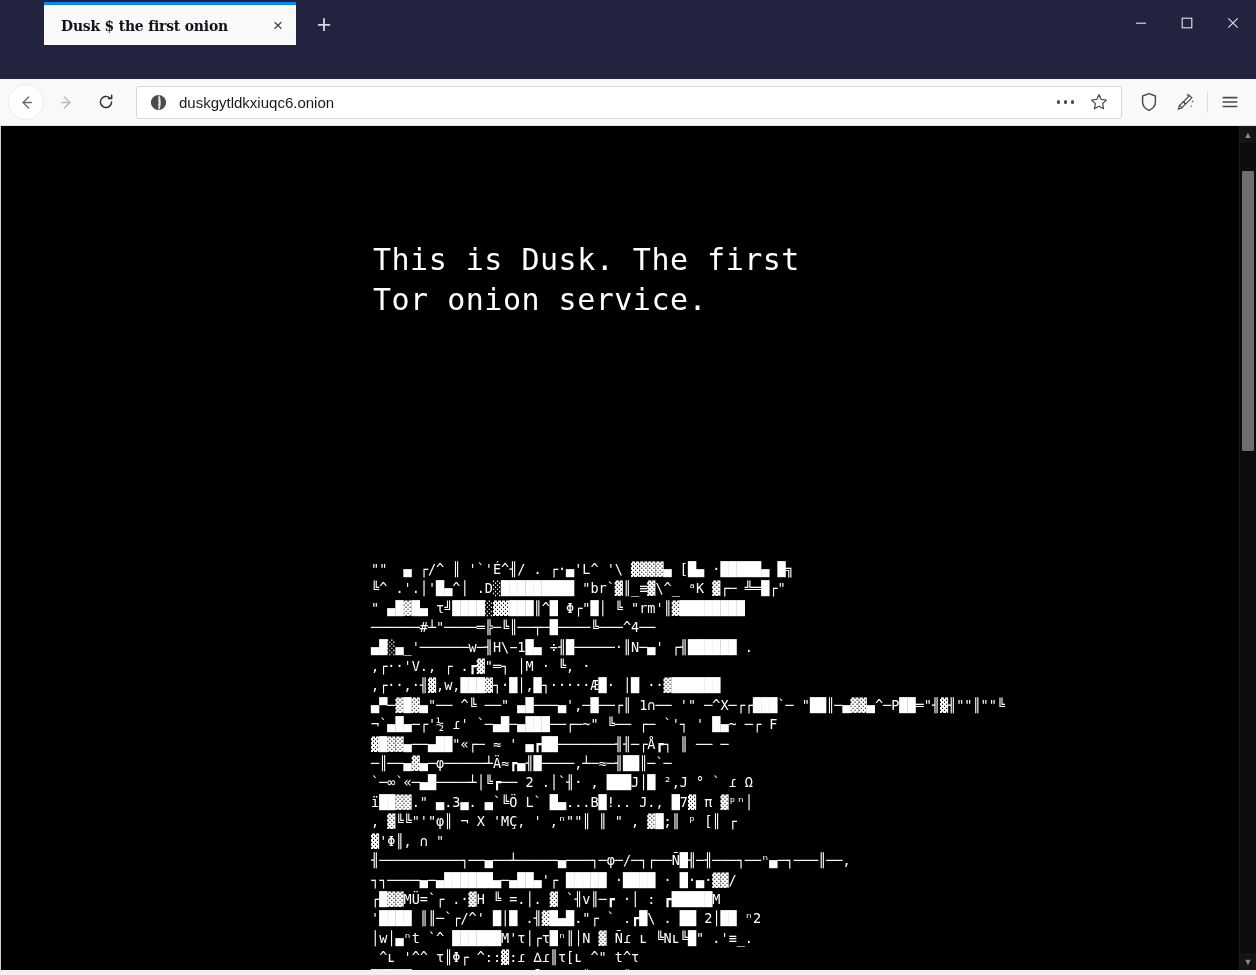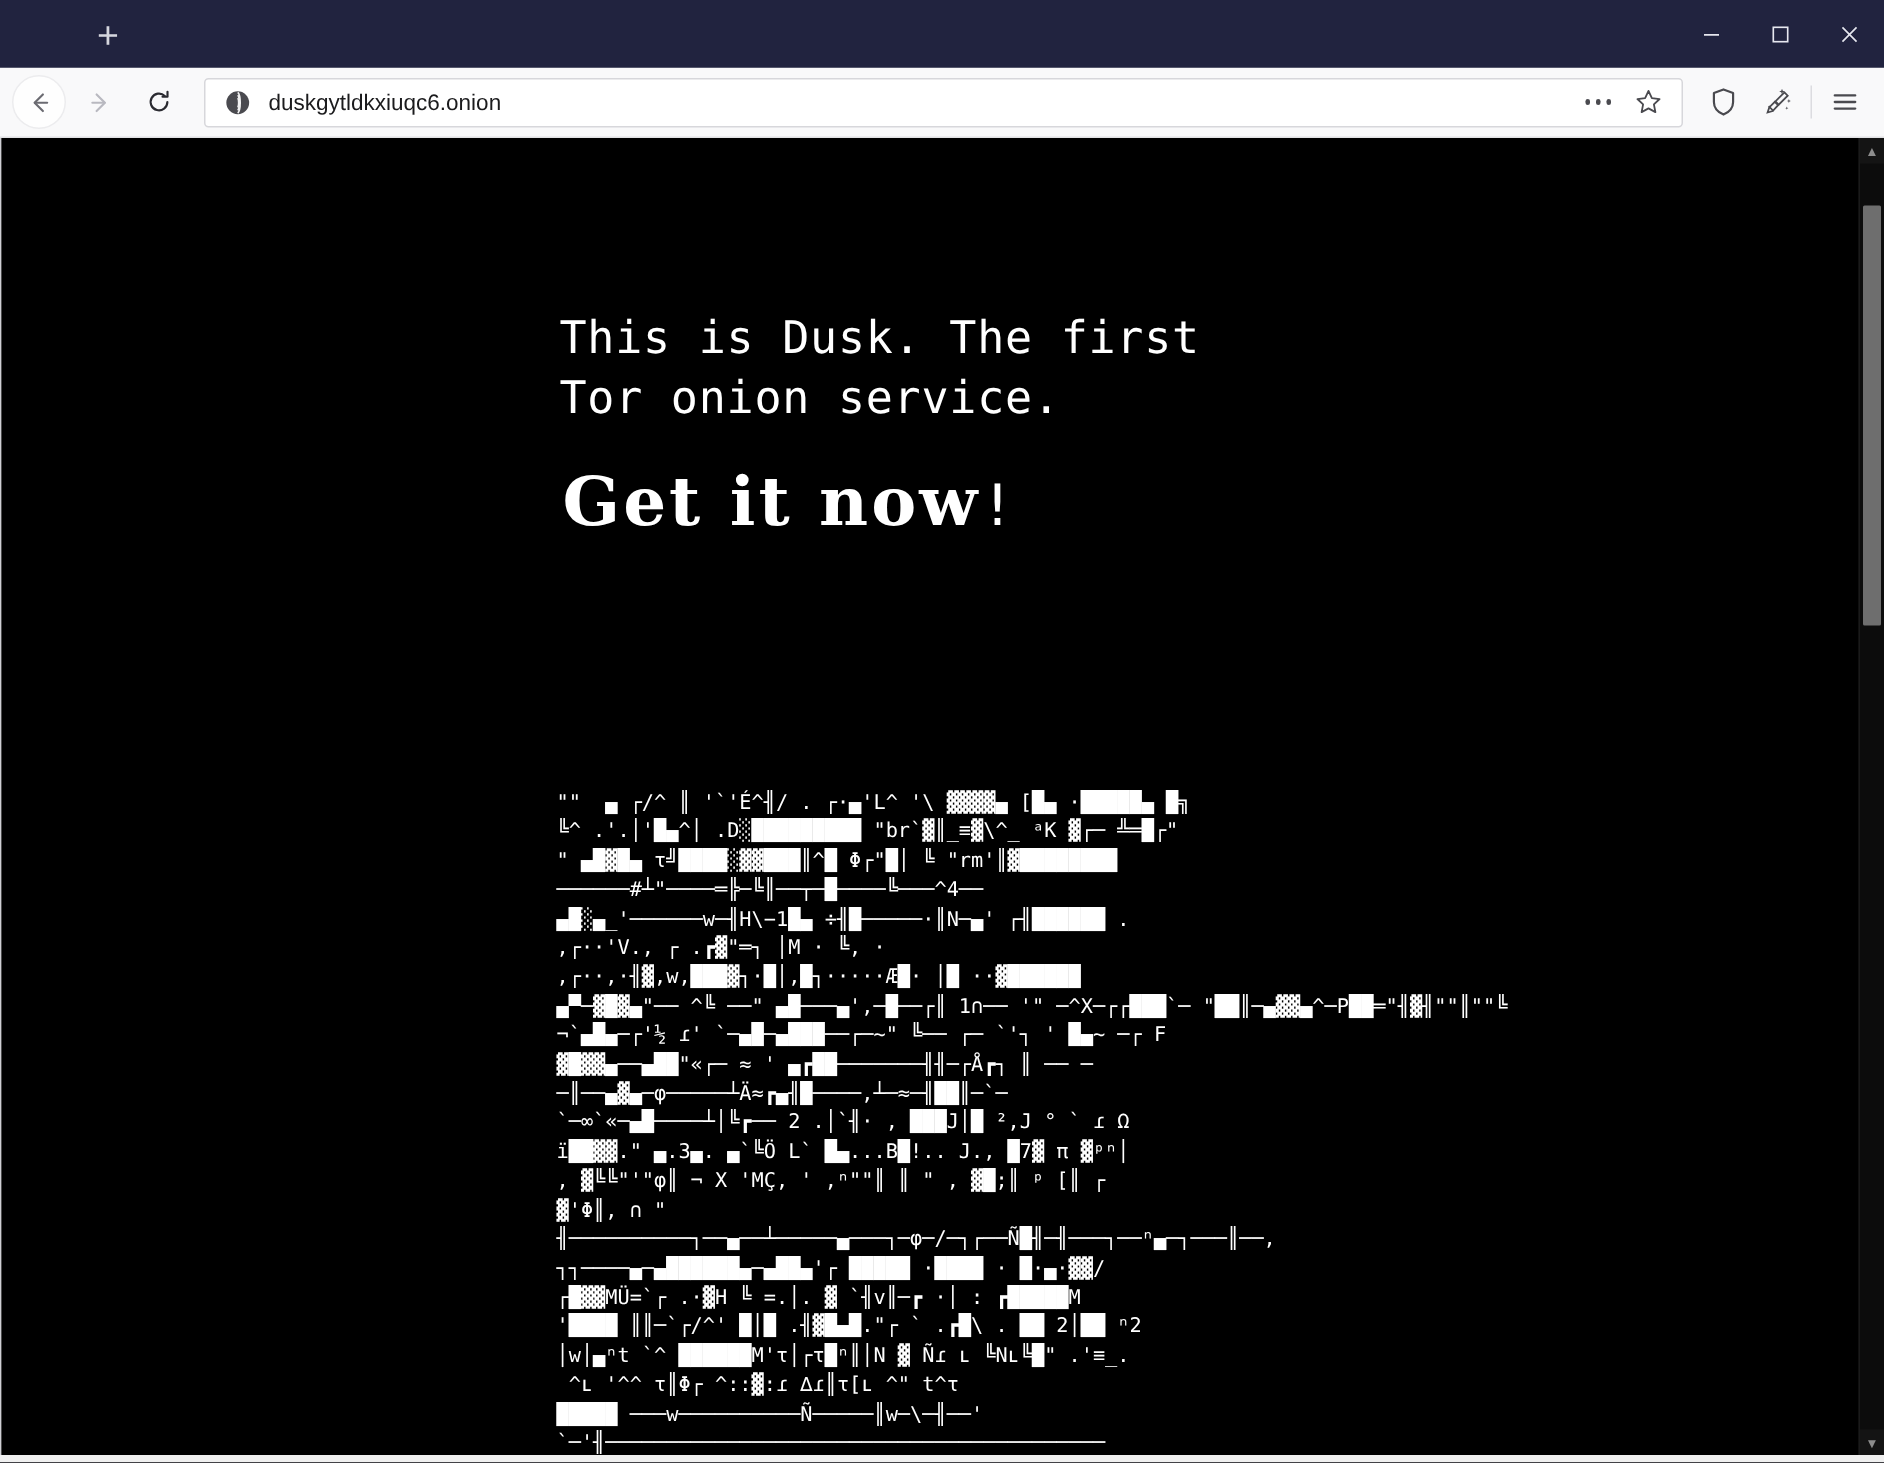--- a/index.html
+++ b/index.html
@@ -96,20 +96,21 @@
 
   
   .navbar {
     height: 47px;
     flex: 0 0 47px;
     background: #f9f9fa;
     display: flex;
     align-items: center;
     padding: 0 8px 0 6px;
     border-bottom: 1px solid #e2e2e4;
+    margin-top: 34px;
   }
 
   .navbtn {
     width: 36px; height: 36px;
     display: flex; align-items: center; justify-content: center;
     border-radius: 50%;
     flex: 0 0 36px;
     margin: 0 2px;
     color: #4a4a50;
   }
@@ -272,20 +273,24 @@
   }
 </style>
 </head>
 <body>
 
 <div class="window">
 
   <div class="tabbar">
     <div class="tabbar-pad"></div>
 
+    <div class="tab">
+      <span class="tab-title">Dusk $ the first onion</span>
+      <span class="tab-close">×</span>
+    </div>
 
     <div class="newtab">+</div>
 
     <div class="wincontrols">
       <div class="winbtn">
         <svg width="12" height="12" viewBox="0 0 12 12">
             <path d="M1 6.2h10" stroke="currentColor" stroke-width="1.1" fill="none"></path>
           </svg>
       </div>
       <div class="winbtn">
@@ -377,21 +382,20 @@
         </svg>
       </span>
     </div>
   </div>
 
   <div class="content-wrap">
     <div class="page">
       <div class="headline">This is Dusk. The first
 Tor onion service.</div>
 
-      <div class="cta"><span>Get it now</span><span class="bang">!</span></div>
 
       <div class="ascii">""  ▄ ┌/^ ║ '`'É^╢/ . ┌·▄'L^ '\ ▓▓▓▓▄ [█▄ ·█████▄ █╗
 ╚^ .'.│'█▄^│ .D░█████████ "br`▓║_≡▓\^_ ᵃK ▓┌─ ╩═█┌"
 " ▄█▓█▄ τ╝████░▓▓███║^█ Φ┌"█│ ╚ "rm'║▓████████
 ──────#┴"────═╠─╚║──┬─█────╚───^4──
 ▄█░▄_'──────w─╢H\−1█▄ ÷╢█─────·║N─▄' ┌╢██████ .
 ,┌··'V., ┌ .┏▓"═┐ │M · ╚, ·
 ,┌··,·╢▓,w,███▓┐·█│,█┐·····Æ█· │█ ··▓██████
 ▄▀─▓█▓▄"── ^╚ ──" ▄█───▄',─█──┌║ 1∩── '" ─^X─┌┌███`─ "██║─▄▓▓▄^─P██═"╢▓╢""║""╚
 ¬`▄█▄─┌'½ ɾ' `─▄█─▄███──┌─~" ╚── ┌─ `'┐ ' █▄~ ─┌ F

